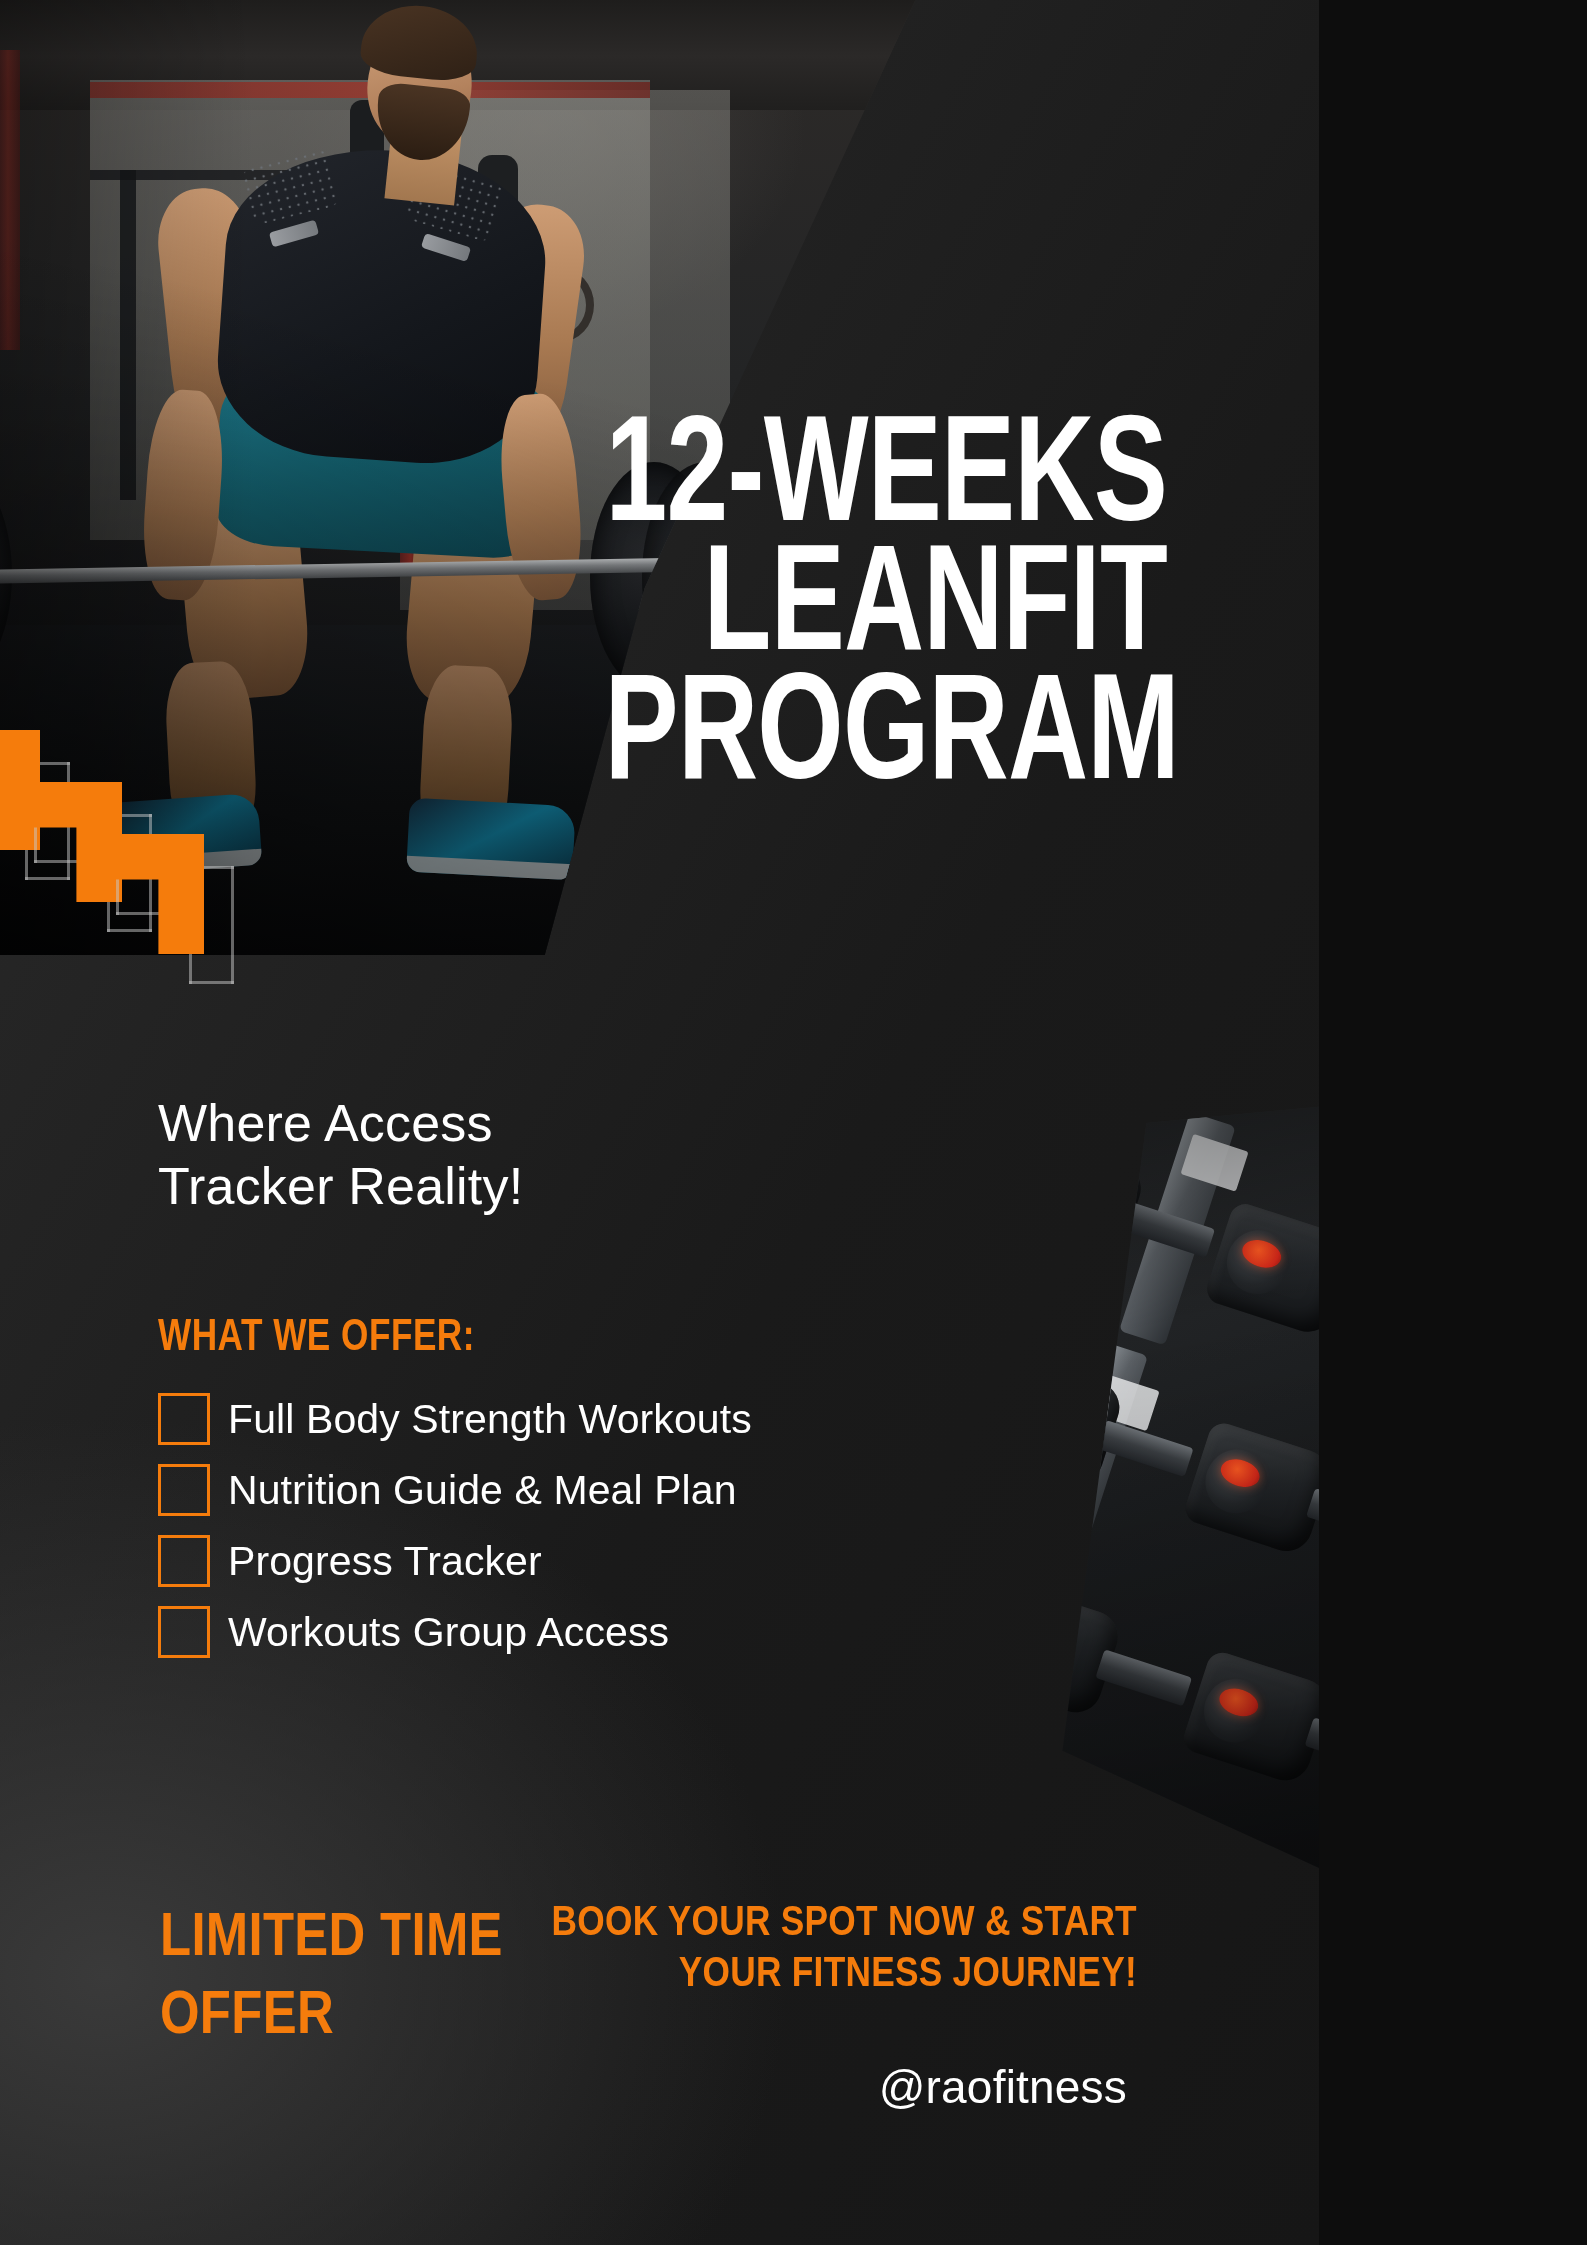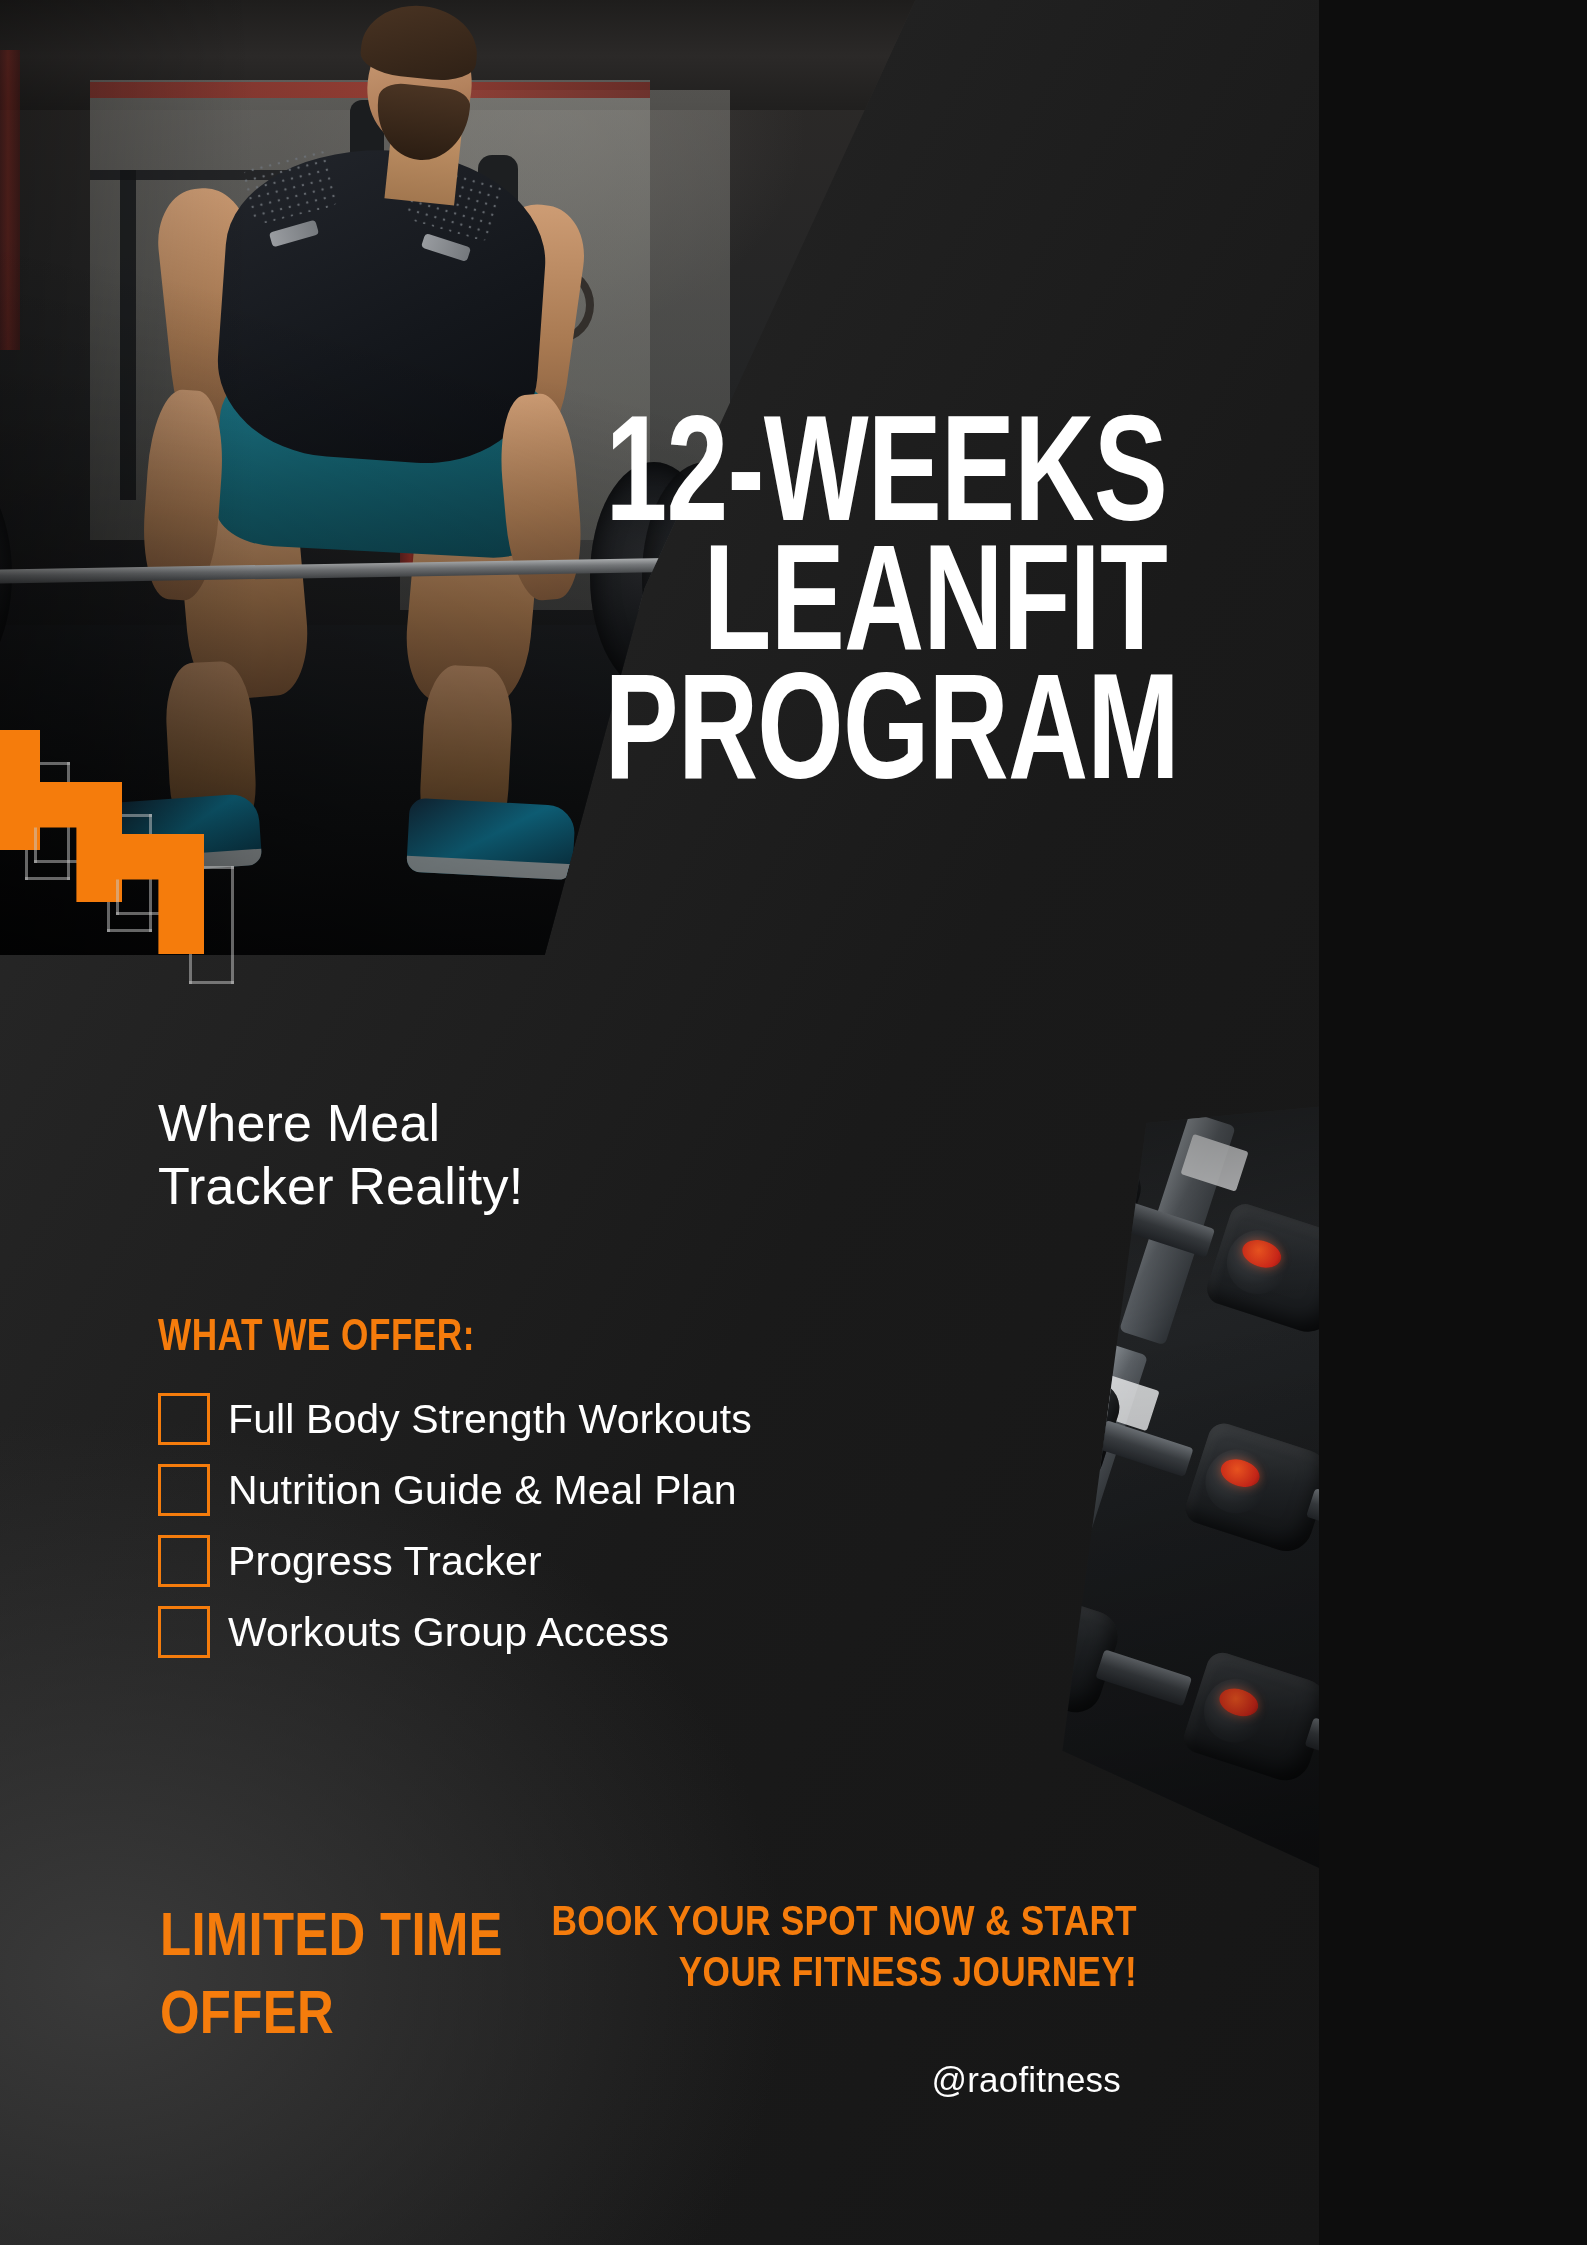--- a/index.html
+++ b/index.html
@@ -408,24 +408,24 @@
     font-size: 42px;
     line-height: 1.22;
     letter-spacing: .3px;
     transform: scaleX(.84);
     transform-origin: right top;
     white-space: nowrap;
   }
 
   .handle {
     position: absolute;
-    right: 198px;
+    right: 192px;
     top: 2060px;
     color: #ffffff;
-    font-size: 35px;
+    font-size: 46px;
     font-weight: 400;
     text-align: right;
     letter-spacing: .2px;
   }
 </style>
 </head>
 <body>
 
 <div class="poster">
 
@@ -522,21 +522,21 @@
     </div>
   </div>
 
   <div class="headline">
     <div>12-WEEKS</div>
     <div>LEANFIT</div>
     <div>PROGRAM</div>
   </div>
 
   <div class="subhead">
-    <div>Where Meal</div>
+    <div>Where Access</div>
     <div>Tracker Reality!</div>
   </div>
 
   <div class="offer-title">WHAT WE OFFER:</div>
 
   <div class="offer-list">
     <div class="offer-item">
       <span class="checkbox"></span>
       <span class="offer-label">Full Body Strength Workouts</span>
     </div>

